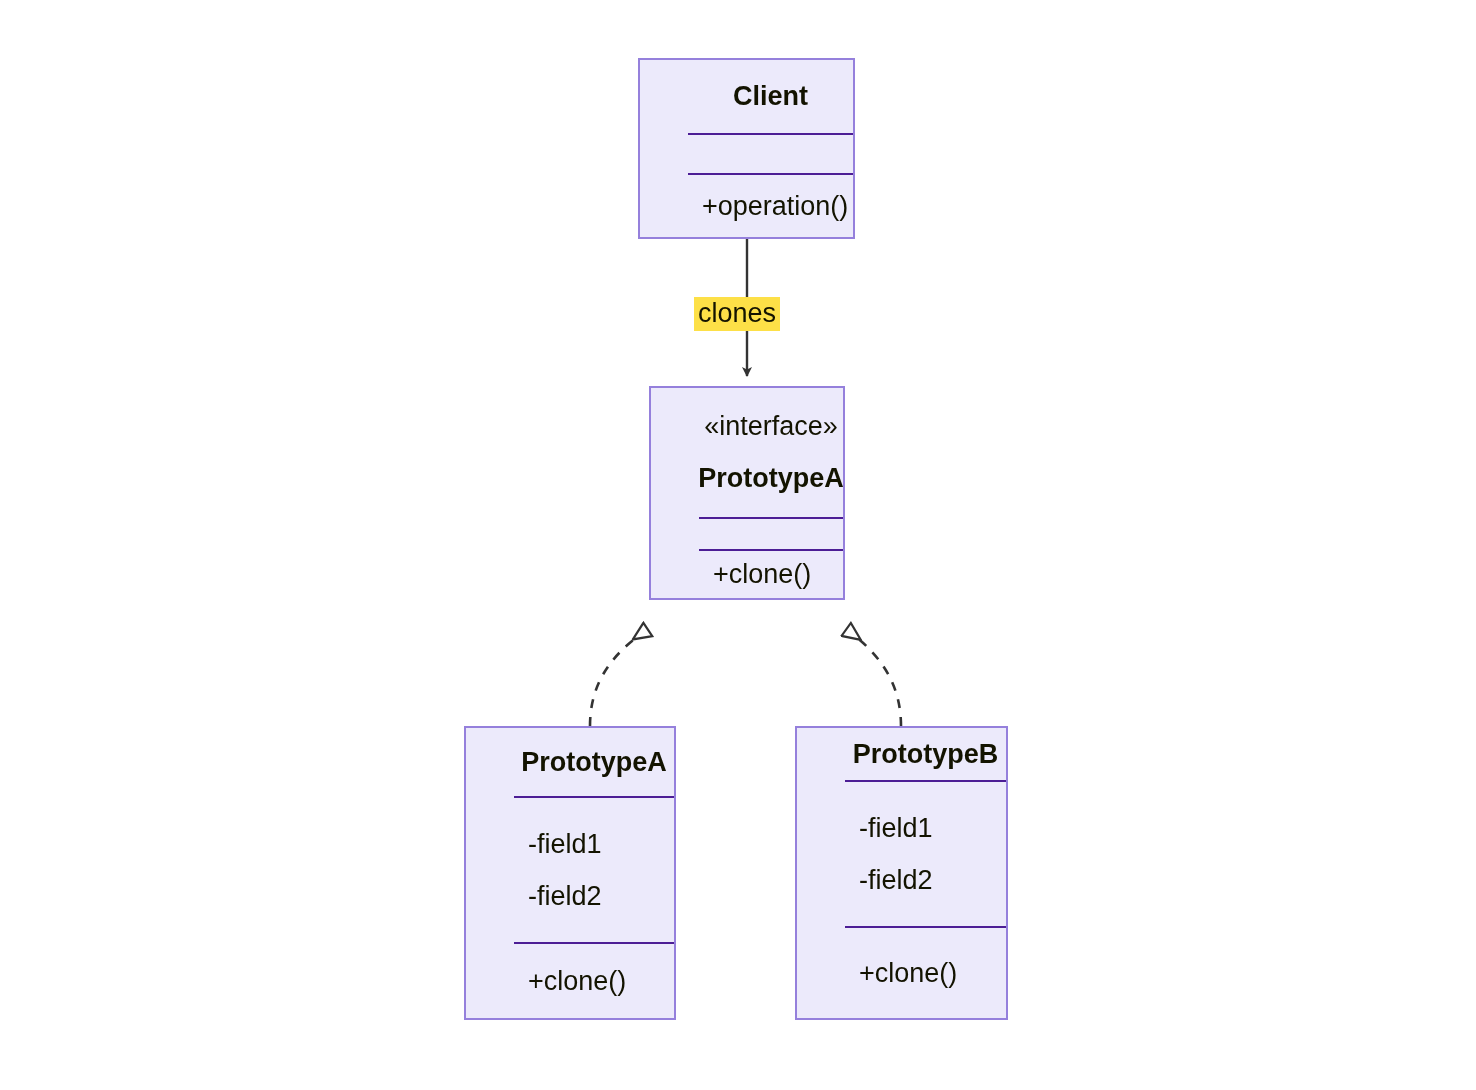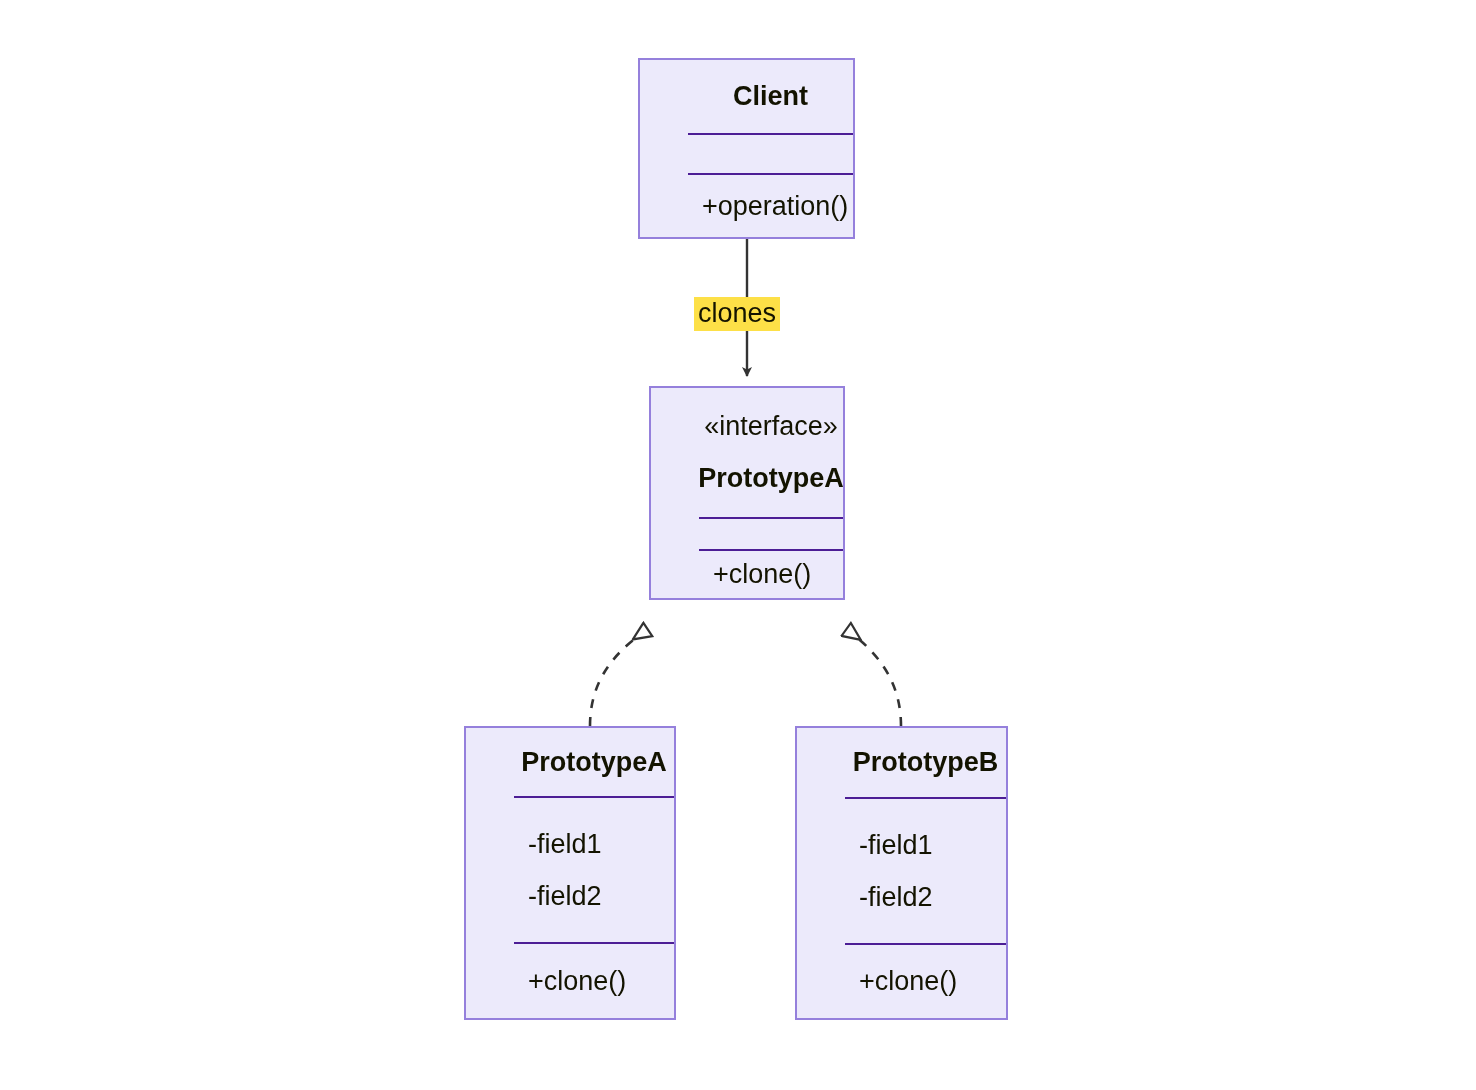--- a/index.html
+++ b/index.html
@@ -129,21 +129,21 @@
     <div class="compartment divider-top" style="height:146px; gap:25px;">
       <div class="member">-field1</div>
       <div class="member">-field2</div>
     </div>
     <div class="compartment divider-top" style="flex:1;">
       <div class="member">+clone()</div>
     </div>
   </div>
 
   <div class="uml-node" style="left:795px; top:726px; width:213px; height:294px;">
-    <div class="compartment title-comp" style="height:69px;">
+    <div class="compartment title-comp" style="height:52px;">
       <div class="class-name">PrototypeB</div>
     </div>
     <div class="compartment divider-top" style="height:146px; gap:25px;">
       <div class="member">-field1</div>
       <div class="member">-field2</div>
     </div>
     <div class="compartment divider-top" style="flex:1;">
       <div class="member">+clone()</div>
     </div>
   </div>

